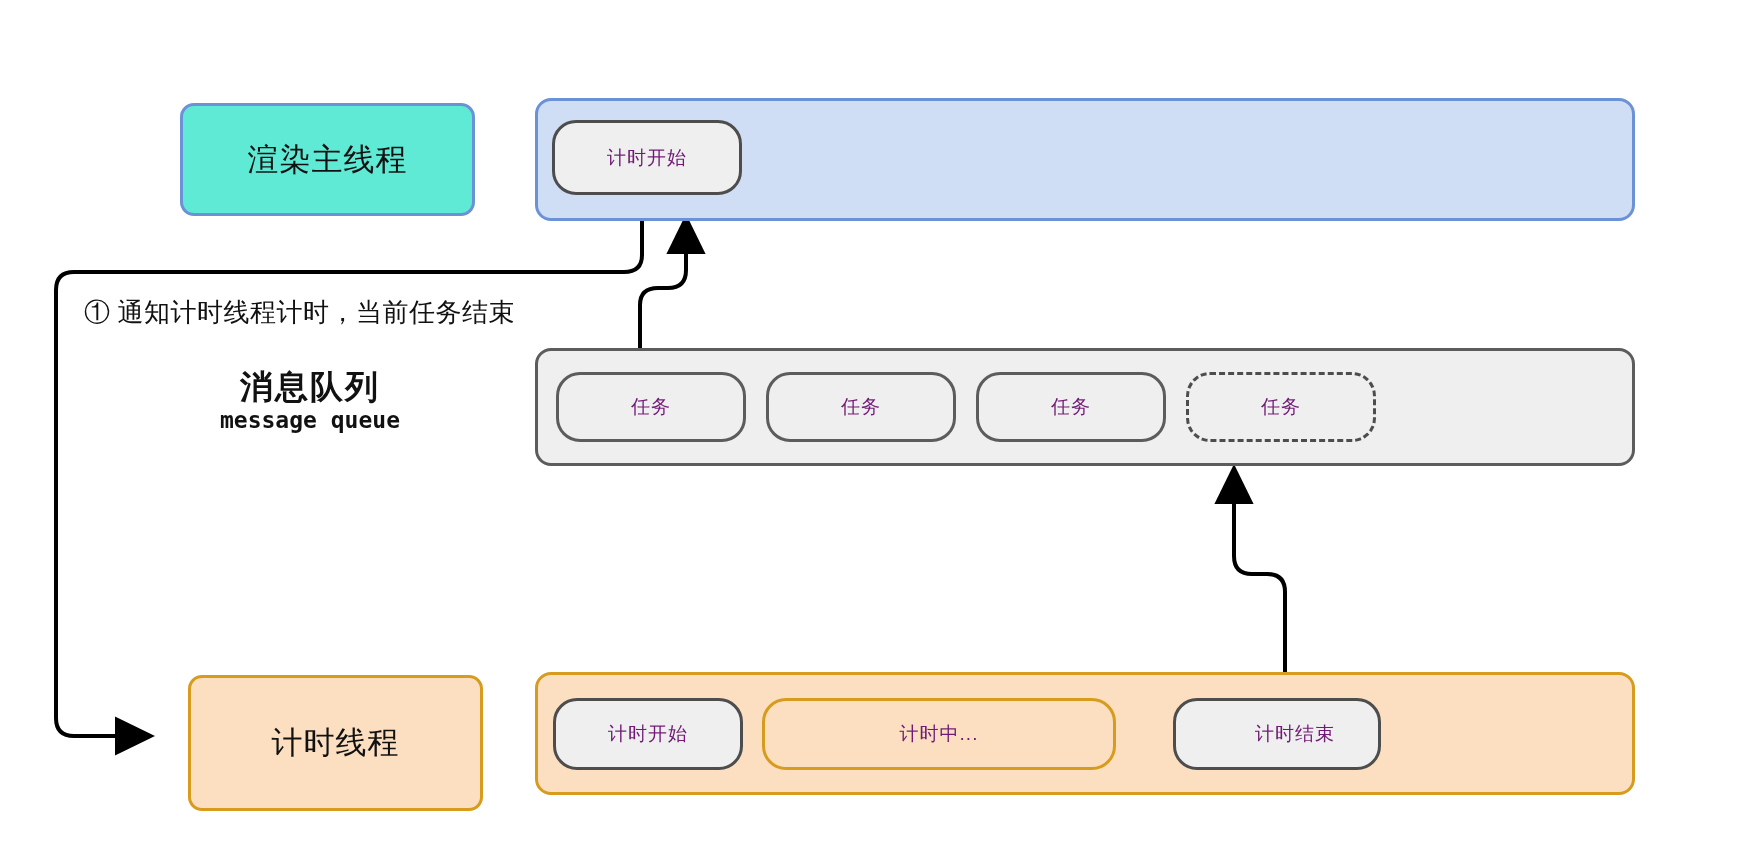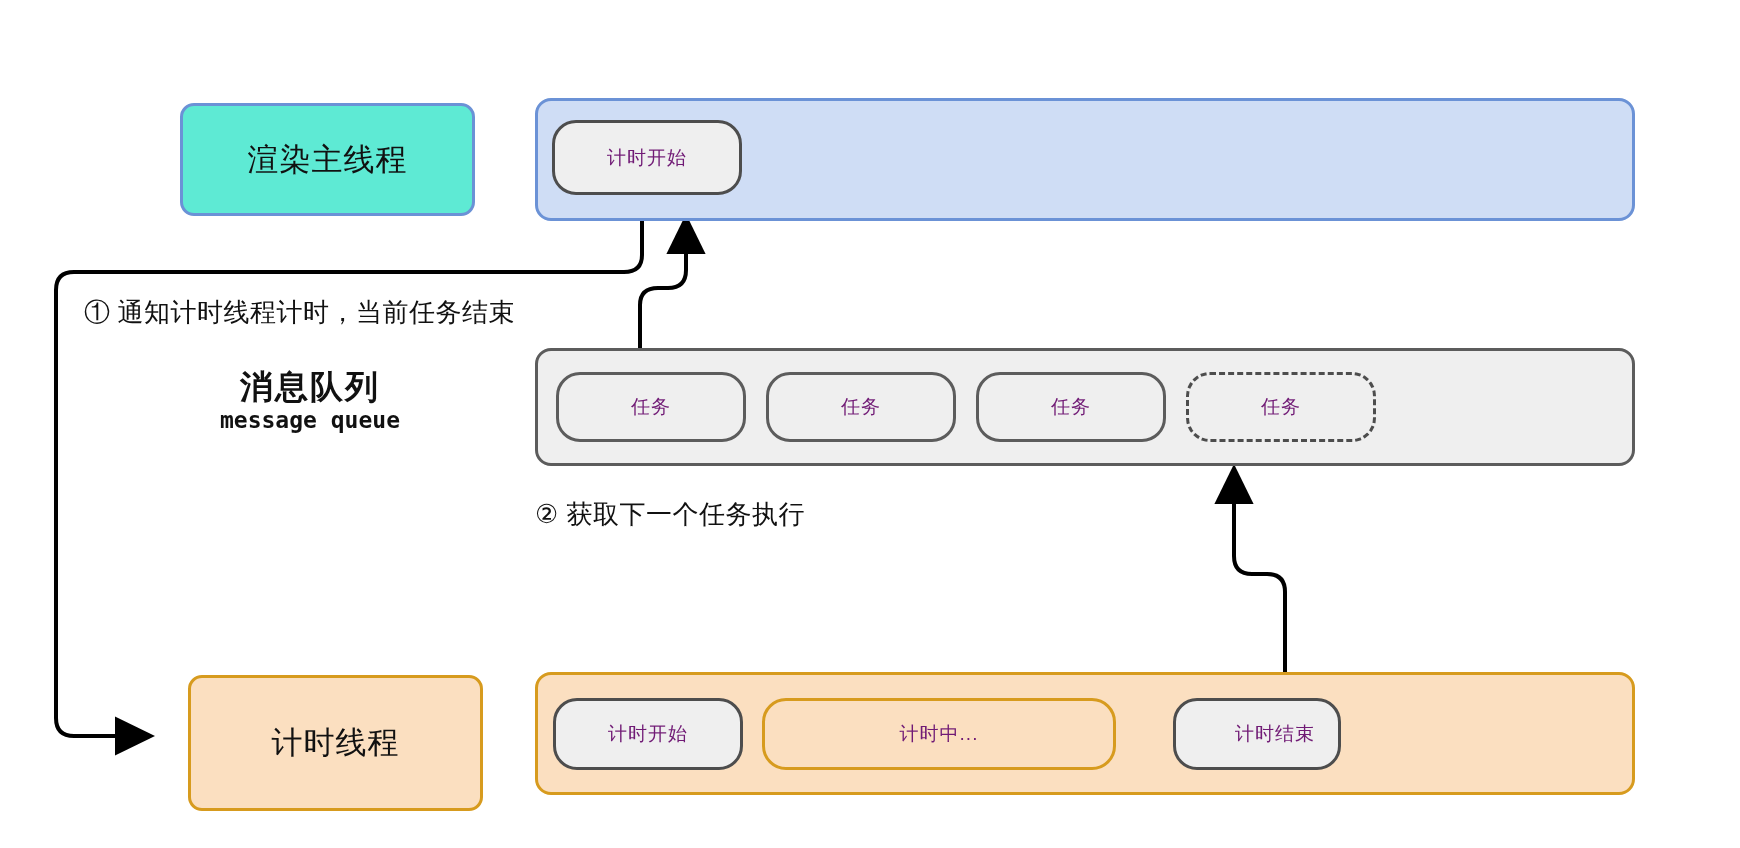--- a/index.html
+++ b/index.html
@@ -190,35 +190,32 @@
   <div class="chip grey-task" style="left:766px; top:372px; width:190px; height:70px;">
     <span>任务</span>
   </div>
   <div class="chip grey-task" style="left:976px; top:372px; width:190px; height:70px;">
     <span>任务</span>
   </div>
   <div class="chip dashed" style="left:1186px; top:372px; width:190px; height:70px;">
     <span>任务</span>
   </div>
 
-  <div class="note" style="left:535px; top:497px;">
-    <span>② 获取下一个任务执行</span>
-  </div>
 
 
   <div class="lane-label orange" style="left:188px; top:675px; width:295px; height:136px;">
     <span>计时线程</span>
   </div>
 
   <div class="lane-track orange" style="left:535px; top:672px; width:1100px; height:123px;">
   </div>
 
   <div class="chip grey" style="left:553px; top:698px; width:190px; height:72px;">
     <span>计时开始</span>
   </div>
   <div class="chip orange-fill" style="left:762px; top:698px; width:354px; height:72px;">
     <span>计时中...</span>
   </div>
-  <div class="chip grey" style="left:1173px; top:698px; width:168px; height:72px;padding-left:36px;">
+  <div class="chip grey" style="left:1173px; top:698px; width:208px; height:72px;padding-left:36px;">
     <span>计时结束</span>
   </div>
 
 </div>
 
 </body></html>

